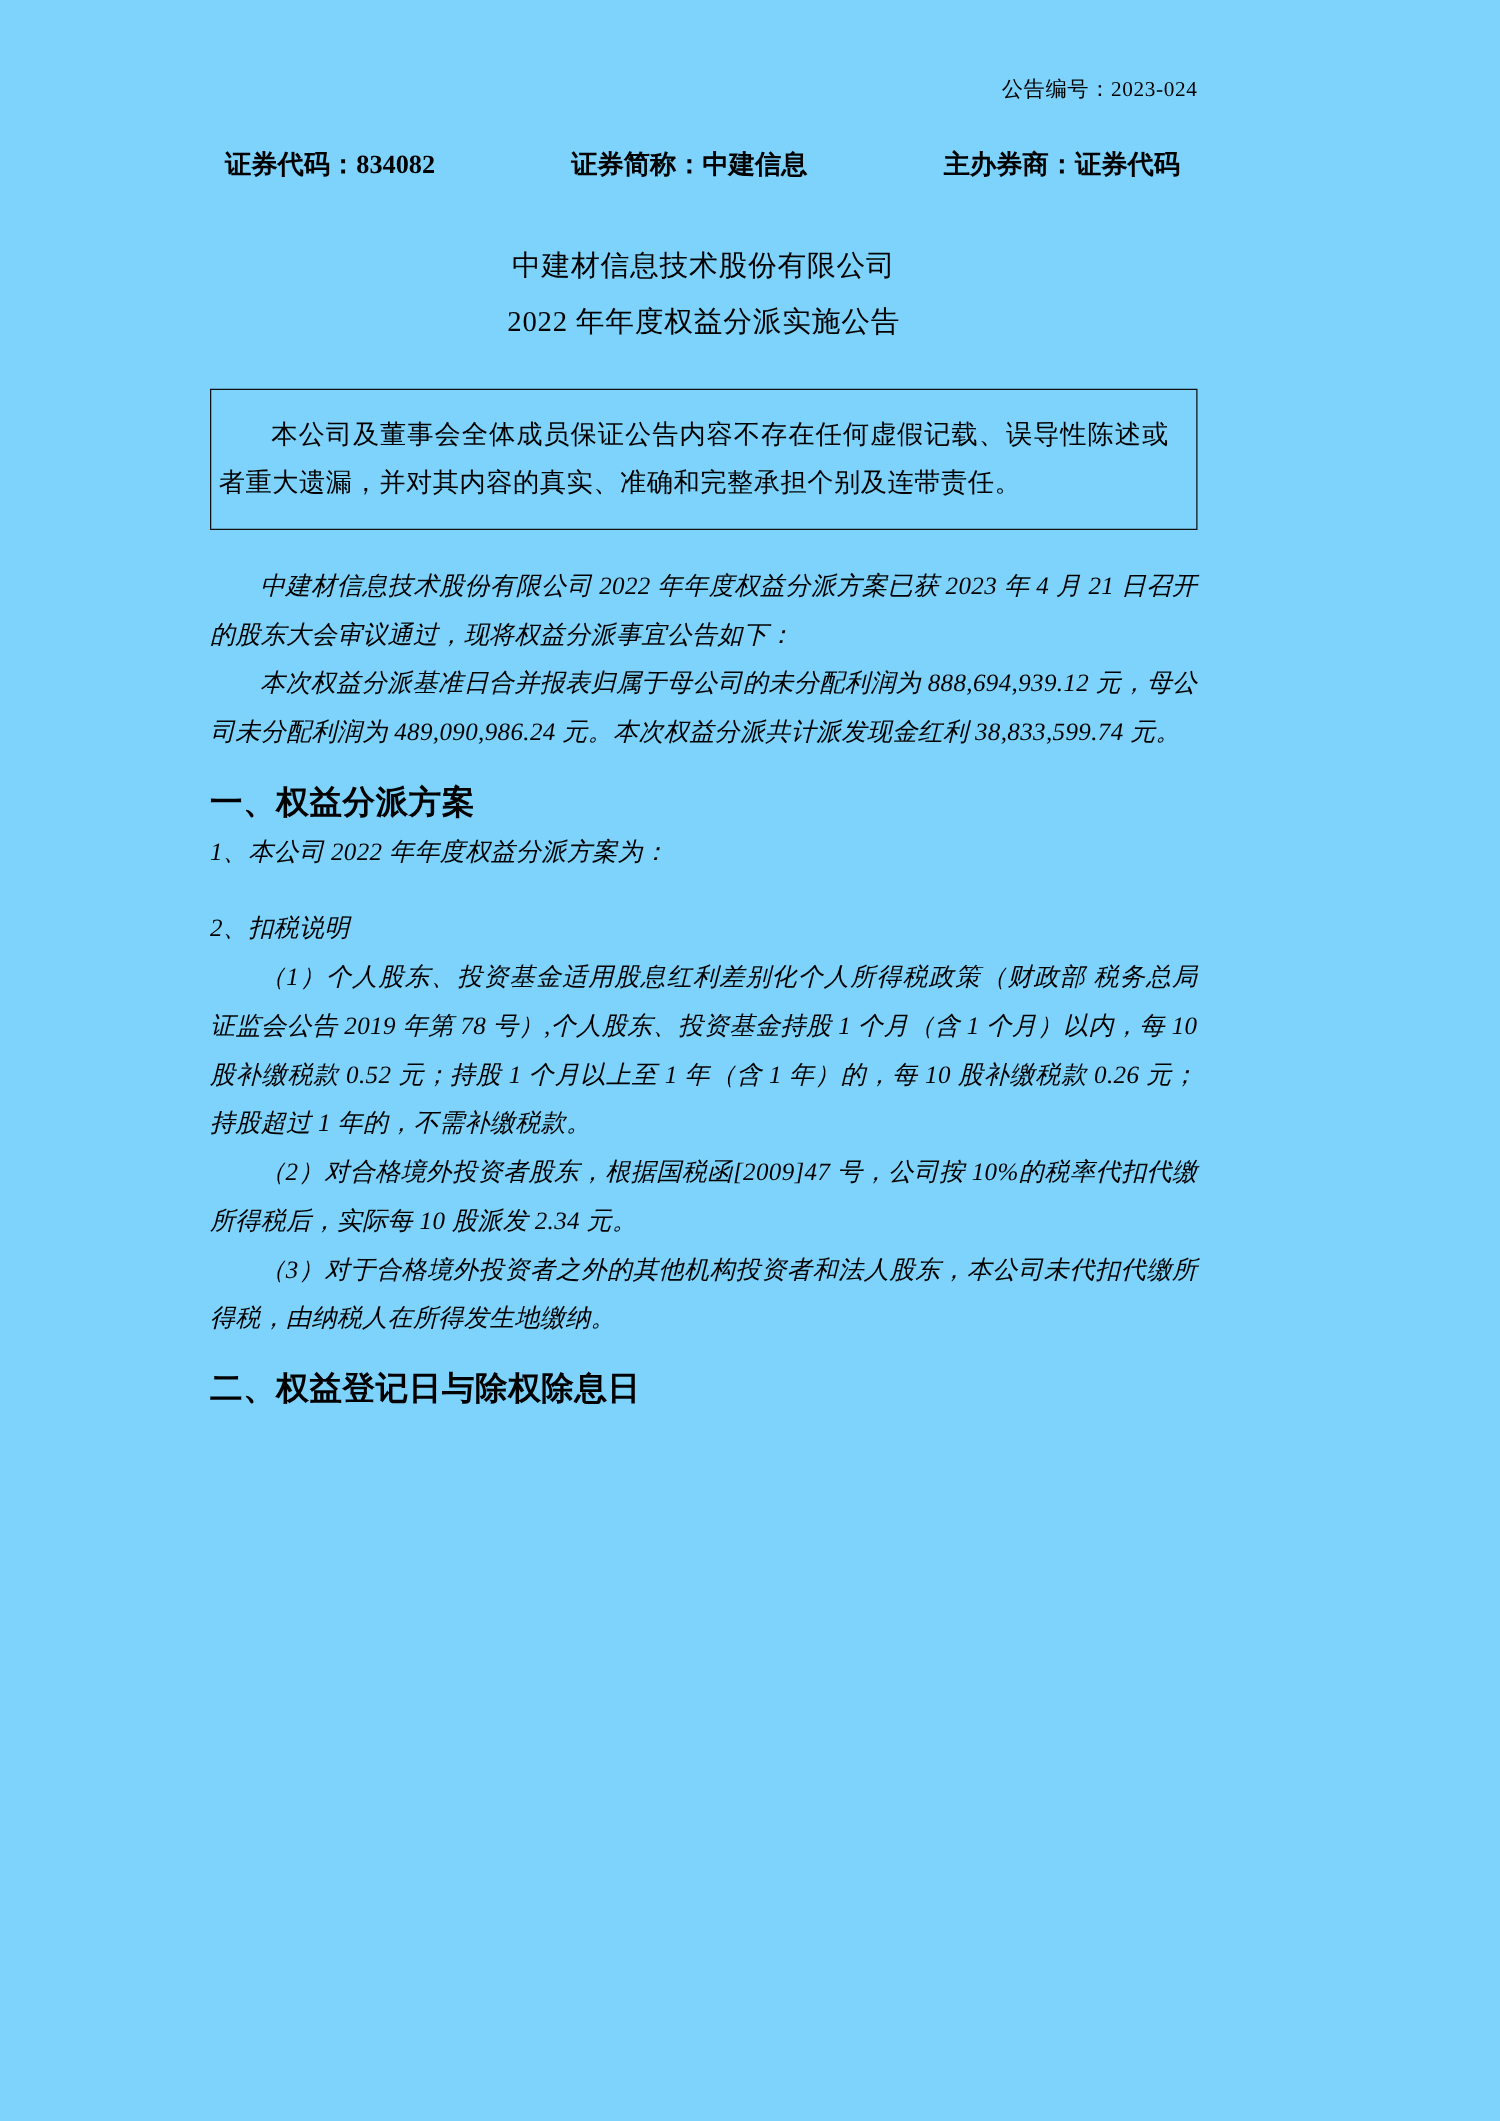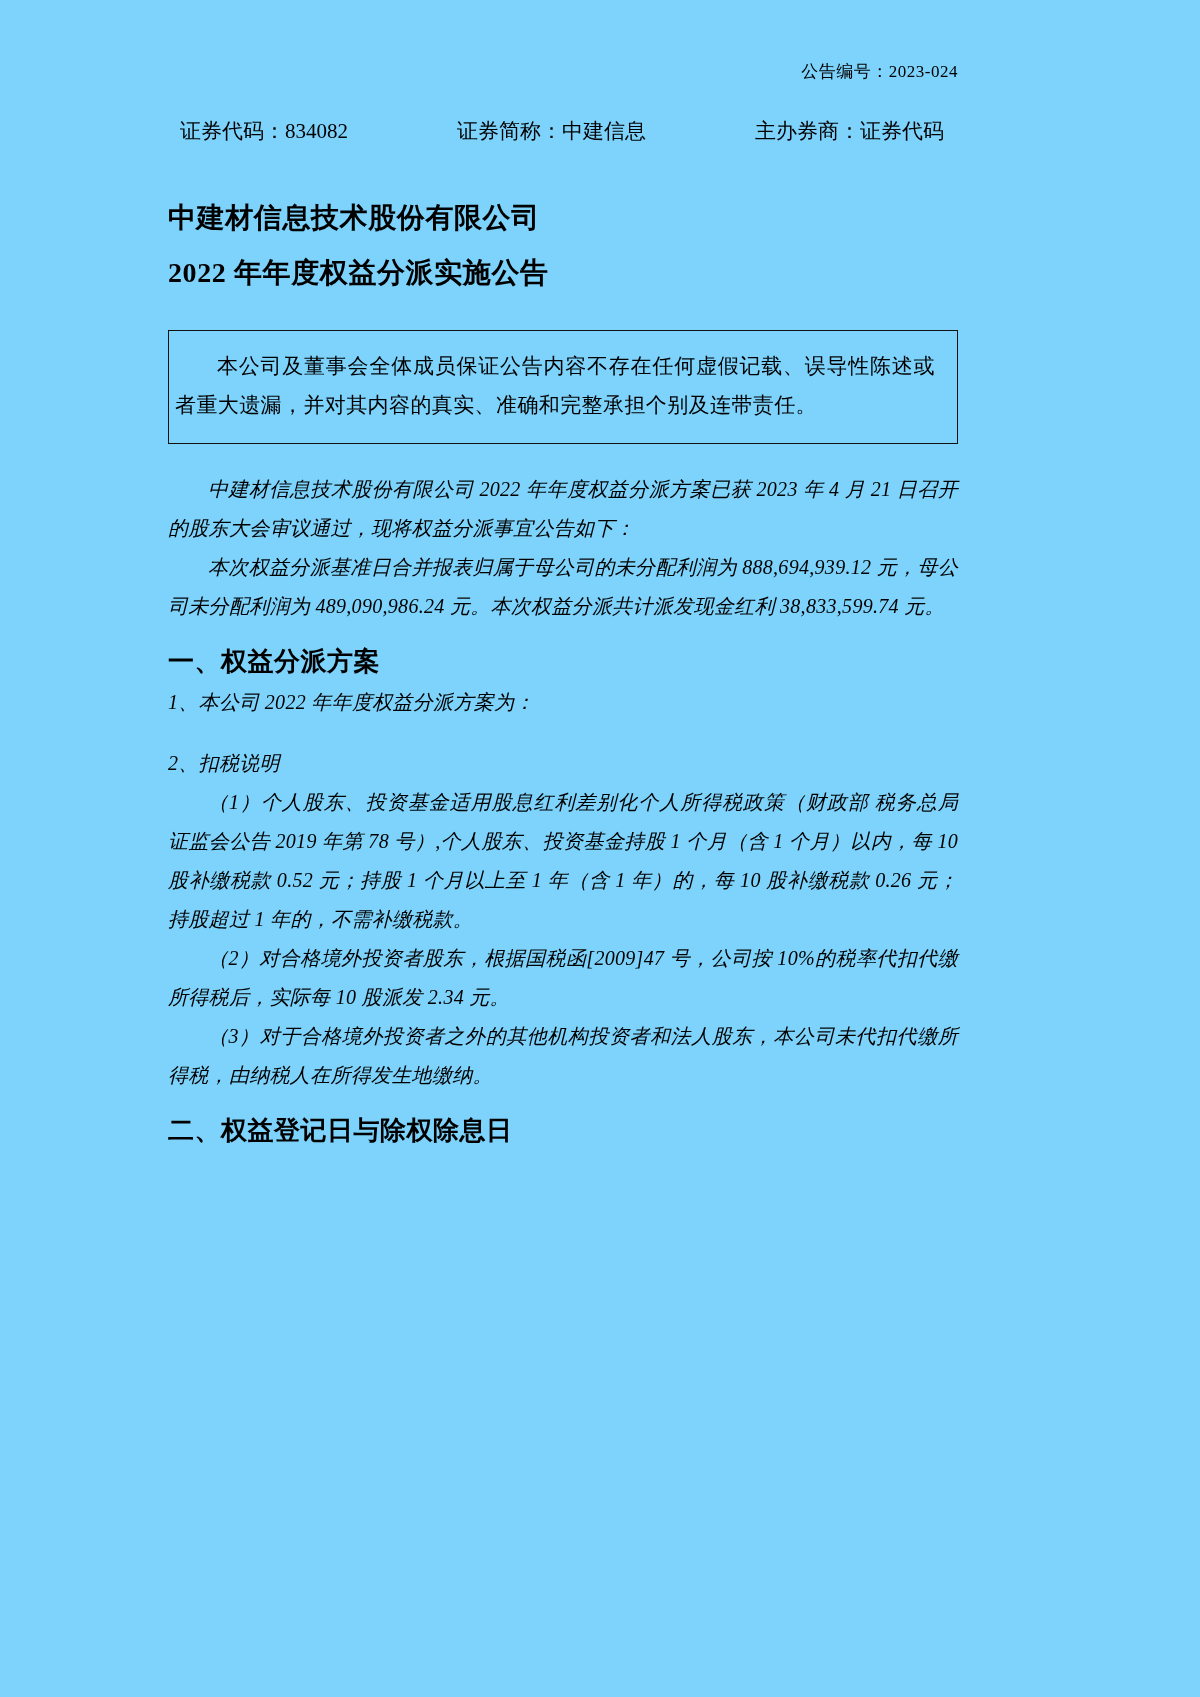--- a/index.html
+++ b/index.html
@@ -38,27 +38,28 @@
   .code-row {
     display: flex;
     justify-content: space-between;
     align-items: baseline;
     font-size: 21px;
     padding: 0 14px 0 12px;
     margin-bottom: 46px;
   }
   .code-row span {
     white-space: nowrap;
+    font-weight: bold;
   }
 
   
   .doc-title {
-    text-align: left;
-    font-size: 28px;
-    font-weight: bold;
+    text-align: center;
+    font-size: 23px;
+    font-weight: normal;
     line-height: 1.95;
     letter-spacing: 0.6px;
   }
   .title-block {
     margin-bottom: 30px;
   }
 
   
   .statement {
     border: 1px solid #111111;

